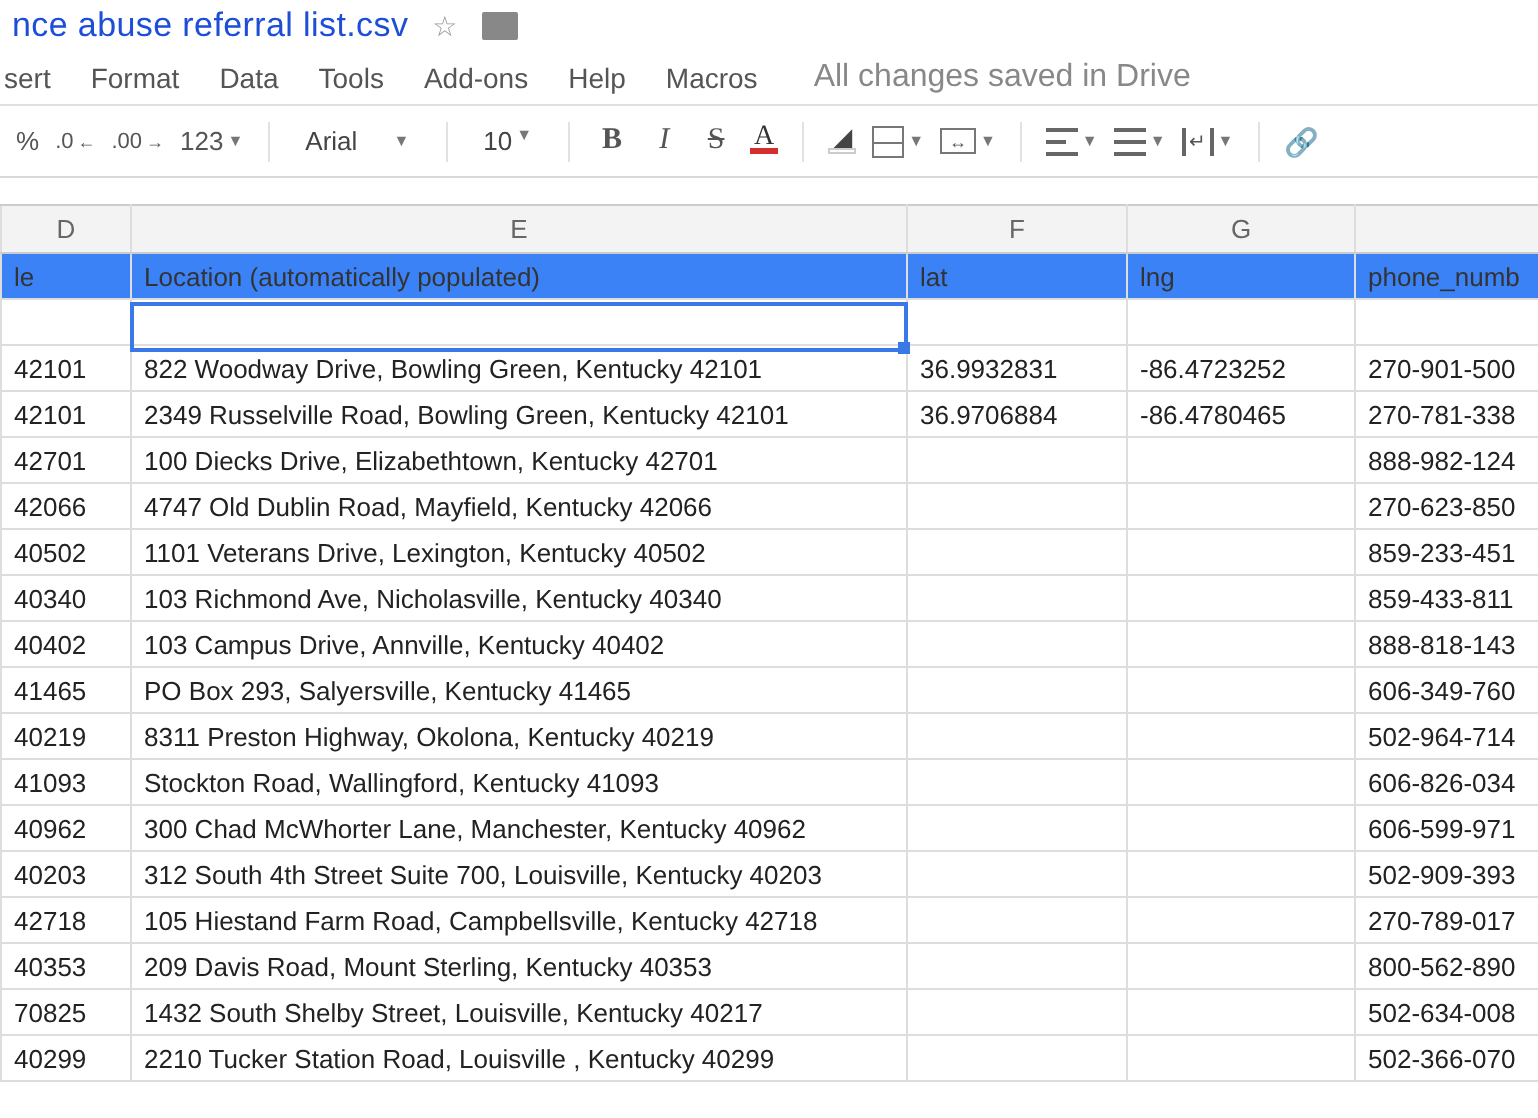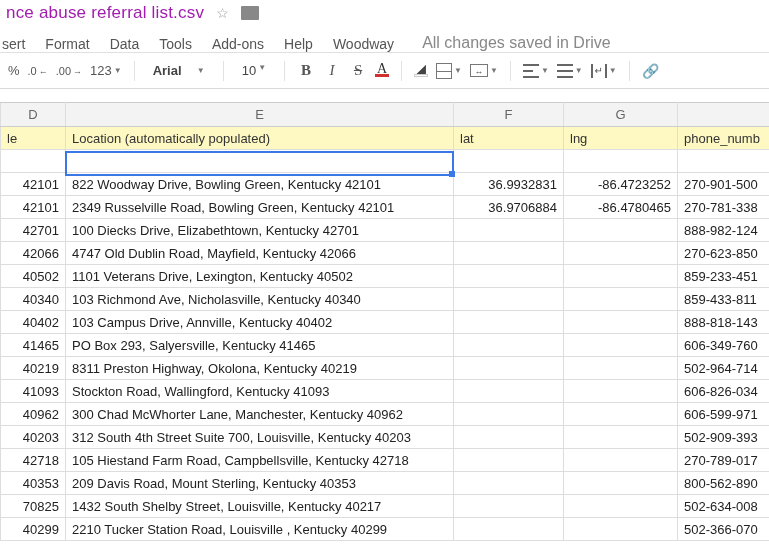--- a/index.html
+++ b/index.html
@@ -1,37 +1,37 @@
 <!DOCTYPE html>
 <html><head>
 <meta charset="utf-8">
 <style>
 * { box-sizing: border-box; margin: 0; padding: 0; }
 body { font-family: Arial, sans-serif; font-size: 13px; background: #fff; overflow: hidden; width: 769px; height: 559px; position: relative; }
 
 
 .titlebar { height: 26px; display: flex; align-items: center; padding: 0 6px; gap: 12px; color: #555; font-size: 17px; }
-.titlebar .fname { color: #a21caf; letter-spacing: 0.2px; }
+.titlebar .fname { color: #1d4ed8; letter-spacing: 0.2px; }
 .titlebar .star { color: #999; font-size: 14px; }
 .titlebar .folder { width: 18px; height: 14px; background: #888; border-radius: 1px; }
 
 
-.menubar { height: 26px; display: flex; align-items: flex-end; gap: 20px; padding: 0 2px; color: #555; font-size: 14px; }
+.menubar { height: 26px; display: flex; align-items: center; gap: 20px; padding: 0 2px; color: #555; font-size: 14px; }
 .menubar .mitem { cursor: pointer; }
 .menubar .saved { color: #888; font-size: 16px; margin-left: 8px; }
 
 .sep-h { border-top: 1px solid #e0e0e0; }
 
 
 .toolbar { height: 36px; display: flex; align-items: center; gap: 8px; padding: 2px 8px; border-bottom: 1px solid #d9d9d9; color: #444; }
 .tgroup { display: flex; align-items: center; gap: 8px; }
 .tbtn { cursor: pointer; font-size: 13px; color: #555; display: flex; align-items: center; gap: 2px; }
 .tbtn .tri { font-size: 8px; color: #777; }
 .tsep { width: 1px; height: 20px; background: #e2e2e2; margin: 0 4px; }
-.fontbox { min-width: 64px; padding: 2px 6px; display: flex; align-items: center; justify-content: space-between; font-size: 13px; color: #444; font-weight: bold; }
+.fontbox { min-width: 64px; padding: 2px 6px; display: flex; align-items: center; justify-content: space-between; font-size: 13px; color: #444; }
 .sizebox { min-width: 34px; padding: 2px 6px; display: flex; align-items: flex-start; justify-content: space-between; font-size: 13px; color: #444; }
 .iconbtn { width: 18px; height: 18px; display: flex; align-items: center; justify-content: center; color: #555; cursor: pointer; }
 .iconbtn.bold { font-weight: bold; font-family: "Times New Roman", serif; font-size: 15px; }
 .iconbtn.italic { font-style: italic; font-family: "Times New Roman", serif; font-size: 15px; }
 .iconbtn.strike { text-decoration: line-through; font-family: "Times New Roman", serif; font-size: 15px; }
 .textcolor { display: flex; flex-direction: column; align-items: center; cursor: pointer; }
 .textcolor .A { font-family: "Times New Roman", serif; font-size: 14px; line-height: 10px; color: #333; }
 .textcolor .bar { width: 14px; height: 3px; background: #d32f2f; }
 .fillcolor { display: flex; flex-direction: column; align-items: center; cursor: pointer; }
 .fillcolor .bucket { font-size: 13px; line-height: 10px; }
@@ -47,22 +47,22 @@
 .alignicon.v span{width:100%}
 .wrapicon { width: 16px; height: 14px; border-left: 2px solid #666; border-right: 2px solid #666; position: relative; }
 .wrapicon::after { content: "↵"; position: absolute; inset: 0; display: flex; align-items: center; justify-content: center; font-size: 10px; color: #555;}
 .linkicon { font-size: 14px; }
 
 
 .sheetwrap { position: absolute; top: 102px; left: 0; right: 0; bottom: 0; overflow: hidden; }
 table.sheet { border-collapse: collapse; width: 820px; table-layout: fixed; }
 .sheet th, .sheet td { border: 1px solid #ddd; padding: 3px 6px; height: 23px; font-size: 13px; color: #222; white-space: nowrap; overflow: hidden; }
 .sheet thead th { background: #f3f3f3; color: #666; font-weight: normal; text-align: center; border-bottom: 1px solid #ccc; border-top: 1px solid #ccc; height: 24px;}
-.sheet tr.headerrow td { background: #fef9c3; color: #333; }
-.sheet td.num { text-align: right; }
+.sheet tr.headerrow td { background: #3b82f6; color: #333; }
+.sheet td.num { text-align: left; }
 .sheet td.txt { text-align: left; }
 
 .col-D { width: 65px; }
 .col-E { width: 388px; }
 .col-F { width: 110px; }
 .col-G { width: 114px; }
 .col-H { width: 200px; }
 
 
 .active-cell { position: absolute; border: 2px solid #3b78e7; background: rgba(255,255,255,0); pointer-events: none; }
@@ -77,21 +77,21 @@
   <span class="folder"></span>
 </div>
 
 <div class="menubar">
   <span class="mitem">sert</span>
   <span class="mitem">Format</span>
   <span class="mitem">Data</span>
   <span class="mitem">Tools</span>
   <span class="mitem">Add-ons</span>
   <span class="mitem">Help</span>
-  <span class="mitem">Woodway</span>
+  <span class="mitem">Macros</span>
   <span class="saved">All changes saved in Drive</span>
 </div>
 
 <div class="sep-h"></div>
 
 <div class="toolbar">
   <div class="tgroup">
     <span class="tbtn">%</span>
     <span class="tbtn">
         <span style="font-size:11px">.0</span>

